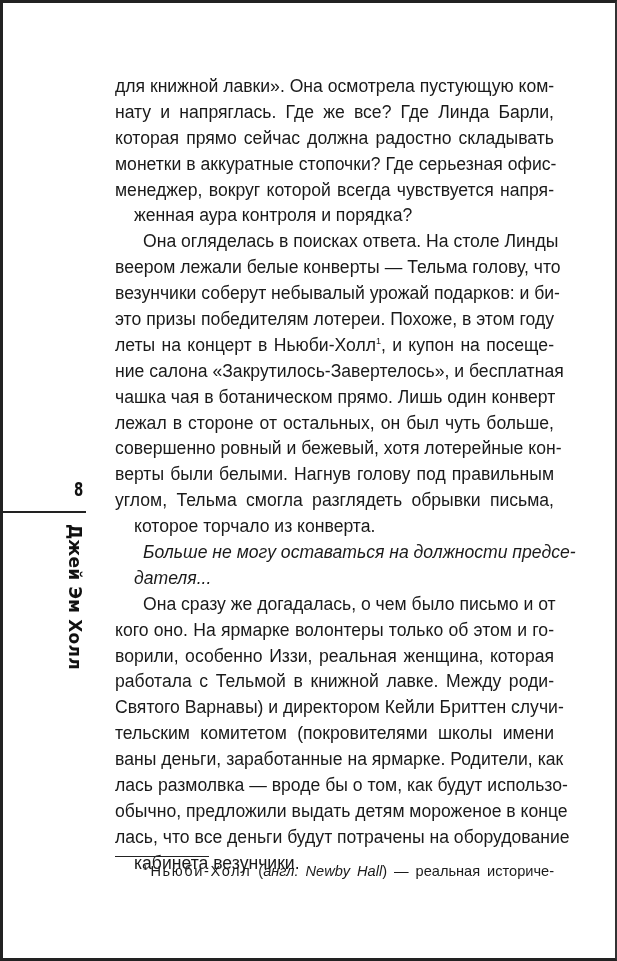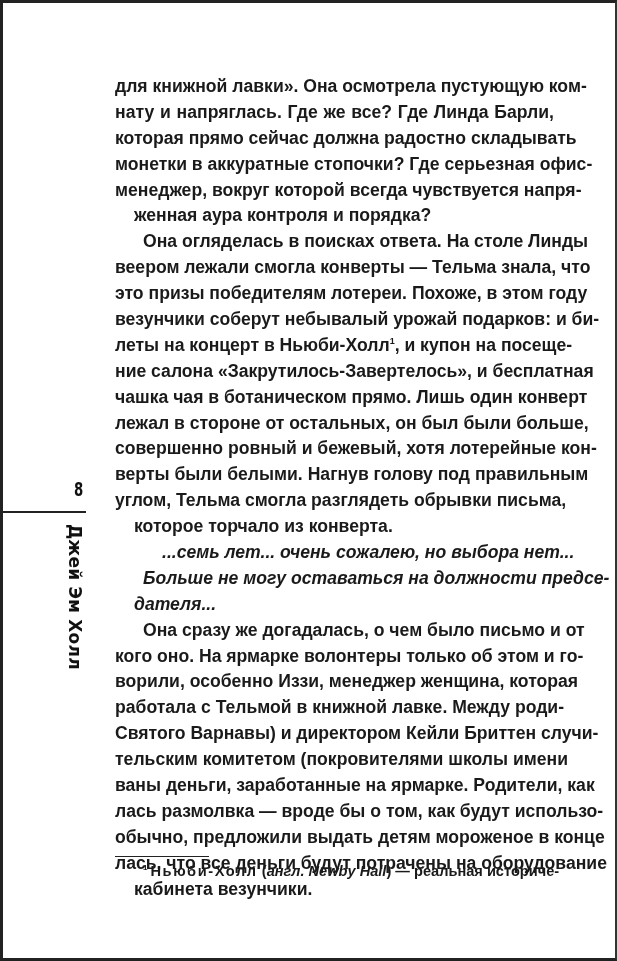--- a/index.html
+++ b/index.html
@@ -28,21 +28,20 @@
     font-size: 17.6px;
     line-height: 25.9px;
     text-align: justify;
   }
   .line {
     display: block;
     white-space: nowrap;
     text-align: justify;
     text-align-last: justify;
     height: 25.9px;
-    font-weight: bold;
   }
   .line.last { text-align-last: left; margin-left: 19px; }
   .line.indent { padding-left: 28px; }
   .line.italic { font-style: italic; }
   sup.fn { font-size: 9px; vertical-align: 7px; line-height: 0; }
   .side-page-number {
     position: absolute;
     left: 74px; top: 478px;
     font-family: "DejaVu Sans", sans-serif;
     font-weight: bold;
@@ -106,39 +105,38 @@
 
 <div class="text-block">
   <span class="line">для книжной лавки». Она осмотрела пустующую ком-</span>
   <span class="line">нату и напряглась. Где же все? Где Линда Барли,</span>
   <span class="line">которая прямо сейчас должна радостно складывать</span>
   <span class="line">монетки в аккуратные стопочки? Где серьезная офис-</span>
   <span class="line">менеджер, вокруг которой всегда чувствуется напря-</span>
   <span class="line last">женная аура контроля и порядка?</span>
 
   <span class="line indent">Она огляделась в поисках ответа. На столе Линды</span>
-  <span class="line">веером лежали смогла конверты — Тельма знала, что</span>
+  <span class="line">веером лежали белые конверты — Тельма голову, что</span>
+  <span class="line">везунчики соберут небывалый урожай подарков: и би-</span>
   <span class="line">это призы победителям лотереи. Похоже, в этом году</span>
-  <span class="line">везунчики соберут небывалый урожай подарков: и би-</span>
   <span class="line"><span>леты на концерт в Ньюби-Холл</span><sup class="fn">1</sup><span>, и купон на посеще-</span></span>
   <span class="line">ние салона «Закрутилось-Завертелось», и бесплатная</span>
   <span class="line">чашка чая в ботаническом прямо. Лишь один конверт</span>
-  <span class="line">лежал в стороне от остальных, он был были больше,</span>
+  <span class="line">лежал в стороне от остальных, он был чуть больше,</span>
   <span class="line">совершенно ровный и бежевый, хотя лотерейные кон-</span>
   <span class="line">верты были белыми. Нагнув голову под правильным</span>
   <span class="line">углом, Тельма смогла разглядеть обрывки письма,</span>
   <span class="line last">которое торчало из конверта.</span>
 
-  <span class="line indent italic last">...семь лет... очень сожалею, но выбора нет...</span>
   <span class="line indent italic">Больше не могу оставаться на должности предсе-</span>
   <span class="line italic last">дателя...</span>
 
   <span class="line indent">Она сразу же догадалась, о чем было письмо и от</span>
   <span class="line">кого оно. На ярмарке волонтеры только об этом и го-</span>
-  <span class="line">ворили, особенно Иззи, менеджер женщина, которая</span>
+  <span class="line">ворили, особенно Иззи, реальная женщина, которая</span>
   <span class="line">работала с Тельмой в книжной лавке. Между роди-</span>
   <span class="line">Святого Варнавы) и директором Кейли Бриттен случи-</span>
   <span class="line">тельским комитетом (покровителями школы имени</span>
   <span class="line">ваны деньги, заработанные на ярмарке. Родители, как</span>
   <span class="line">лась размолвка — вроде бы о том, как будут использо-</span>
   <span class="line">обычно, предложили выдать детям мороженое в конце</span>
   <span class="line">лась, что все деньги будут потрачены на оборудование</span>
   <span class="line last">кабинета везунчики.</span>
 </div>
 

